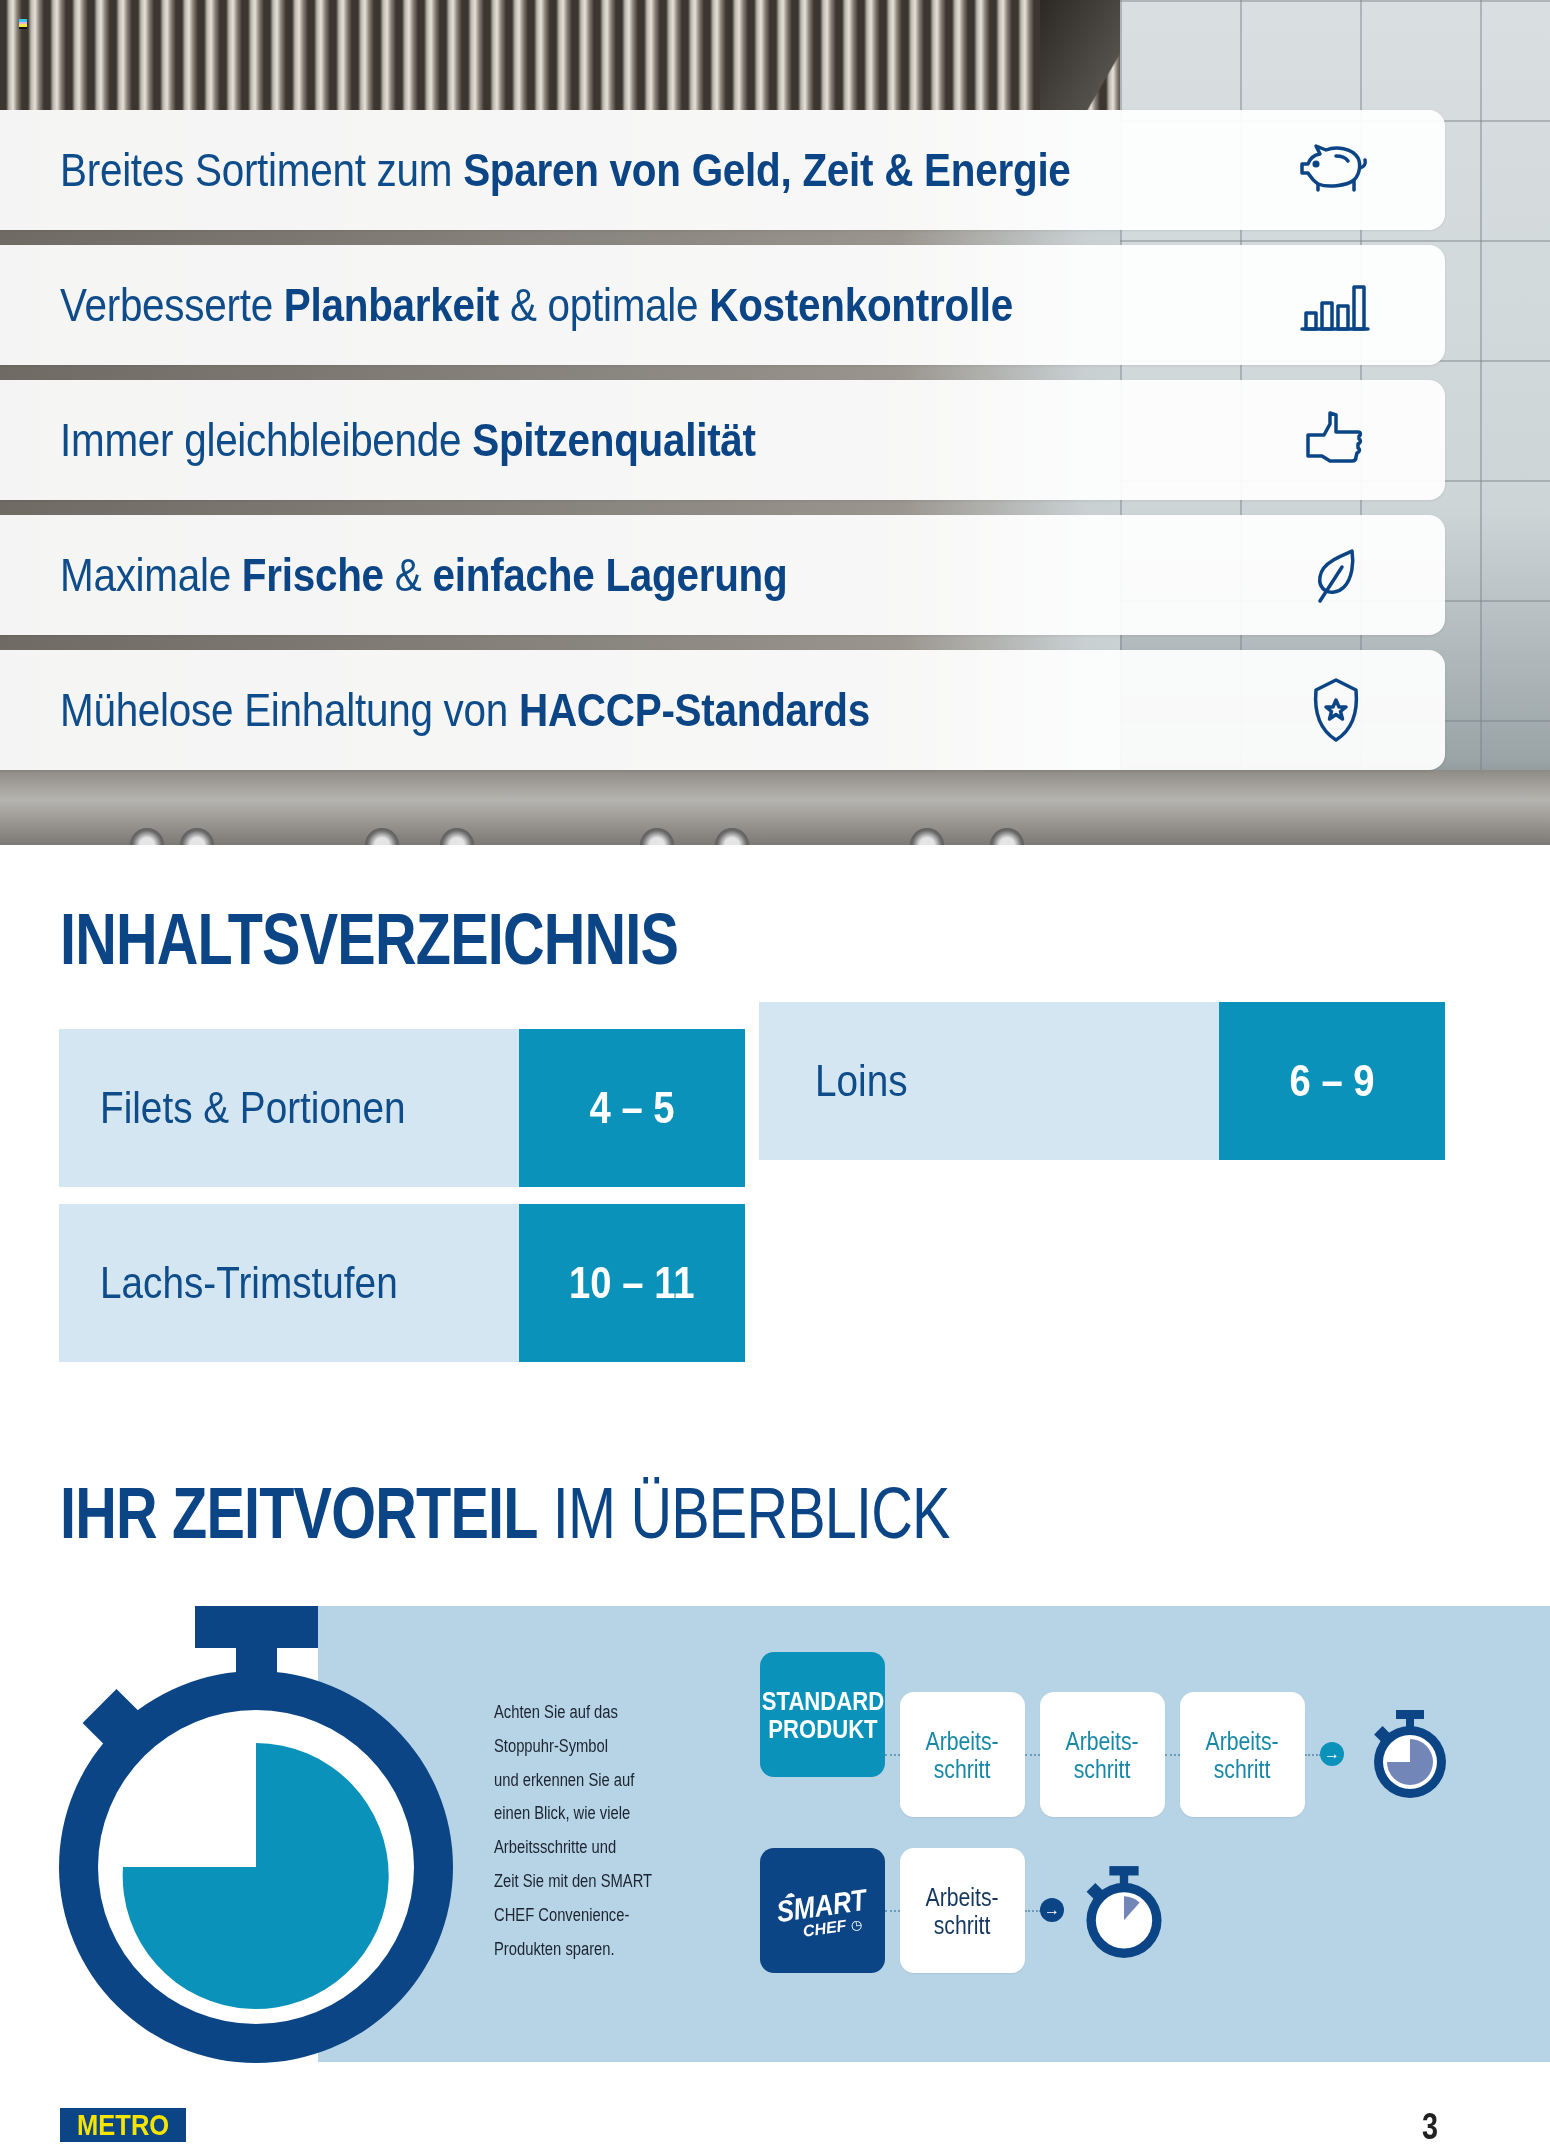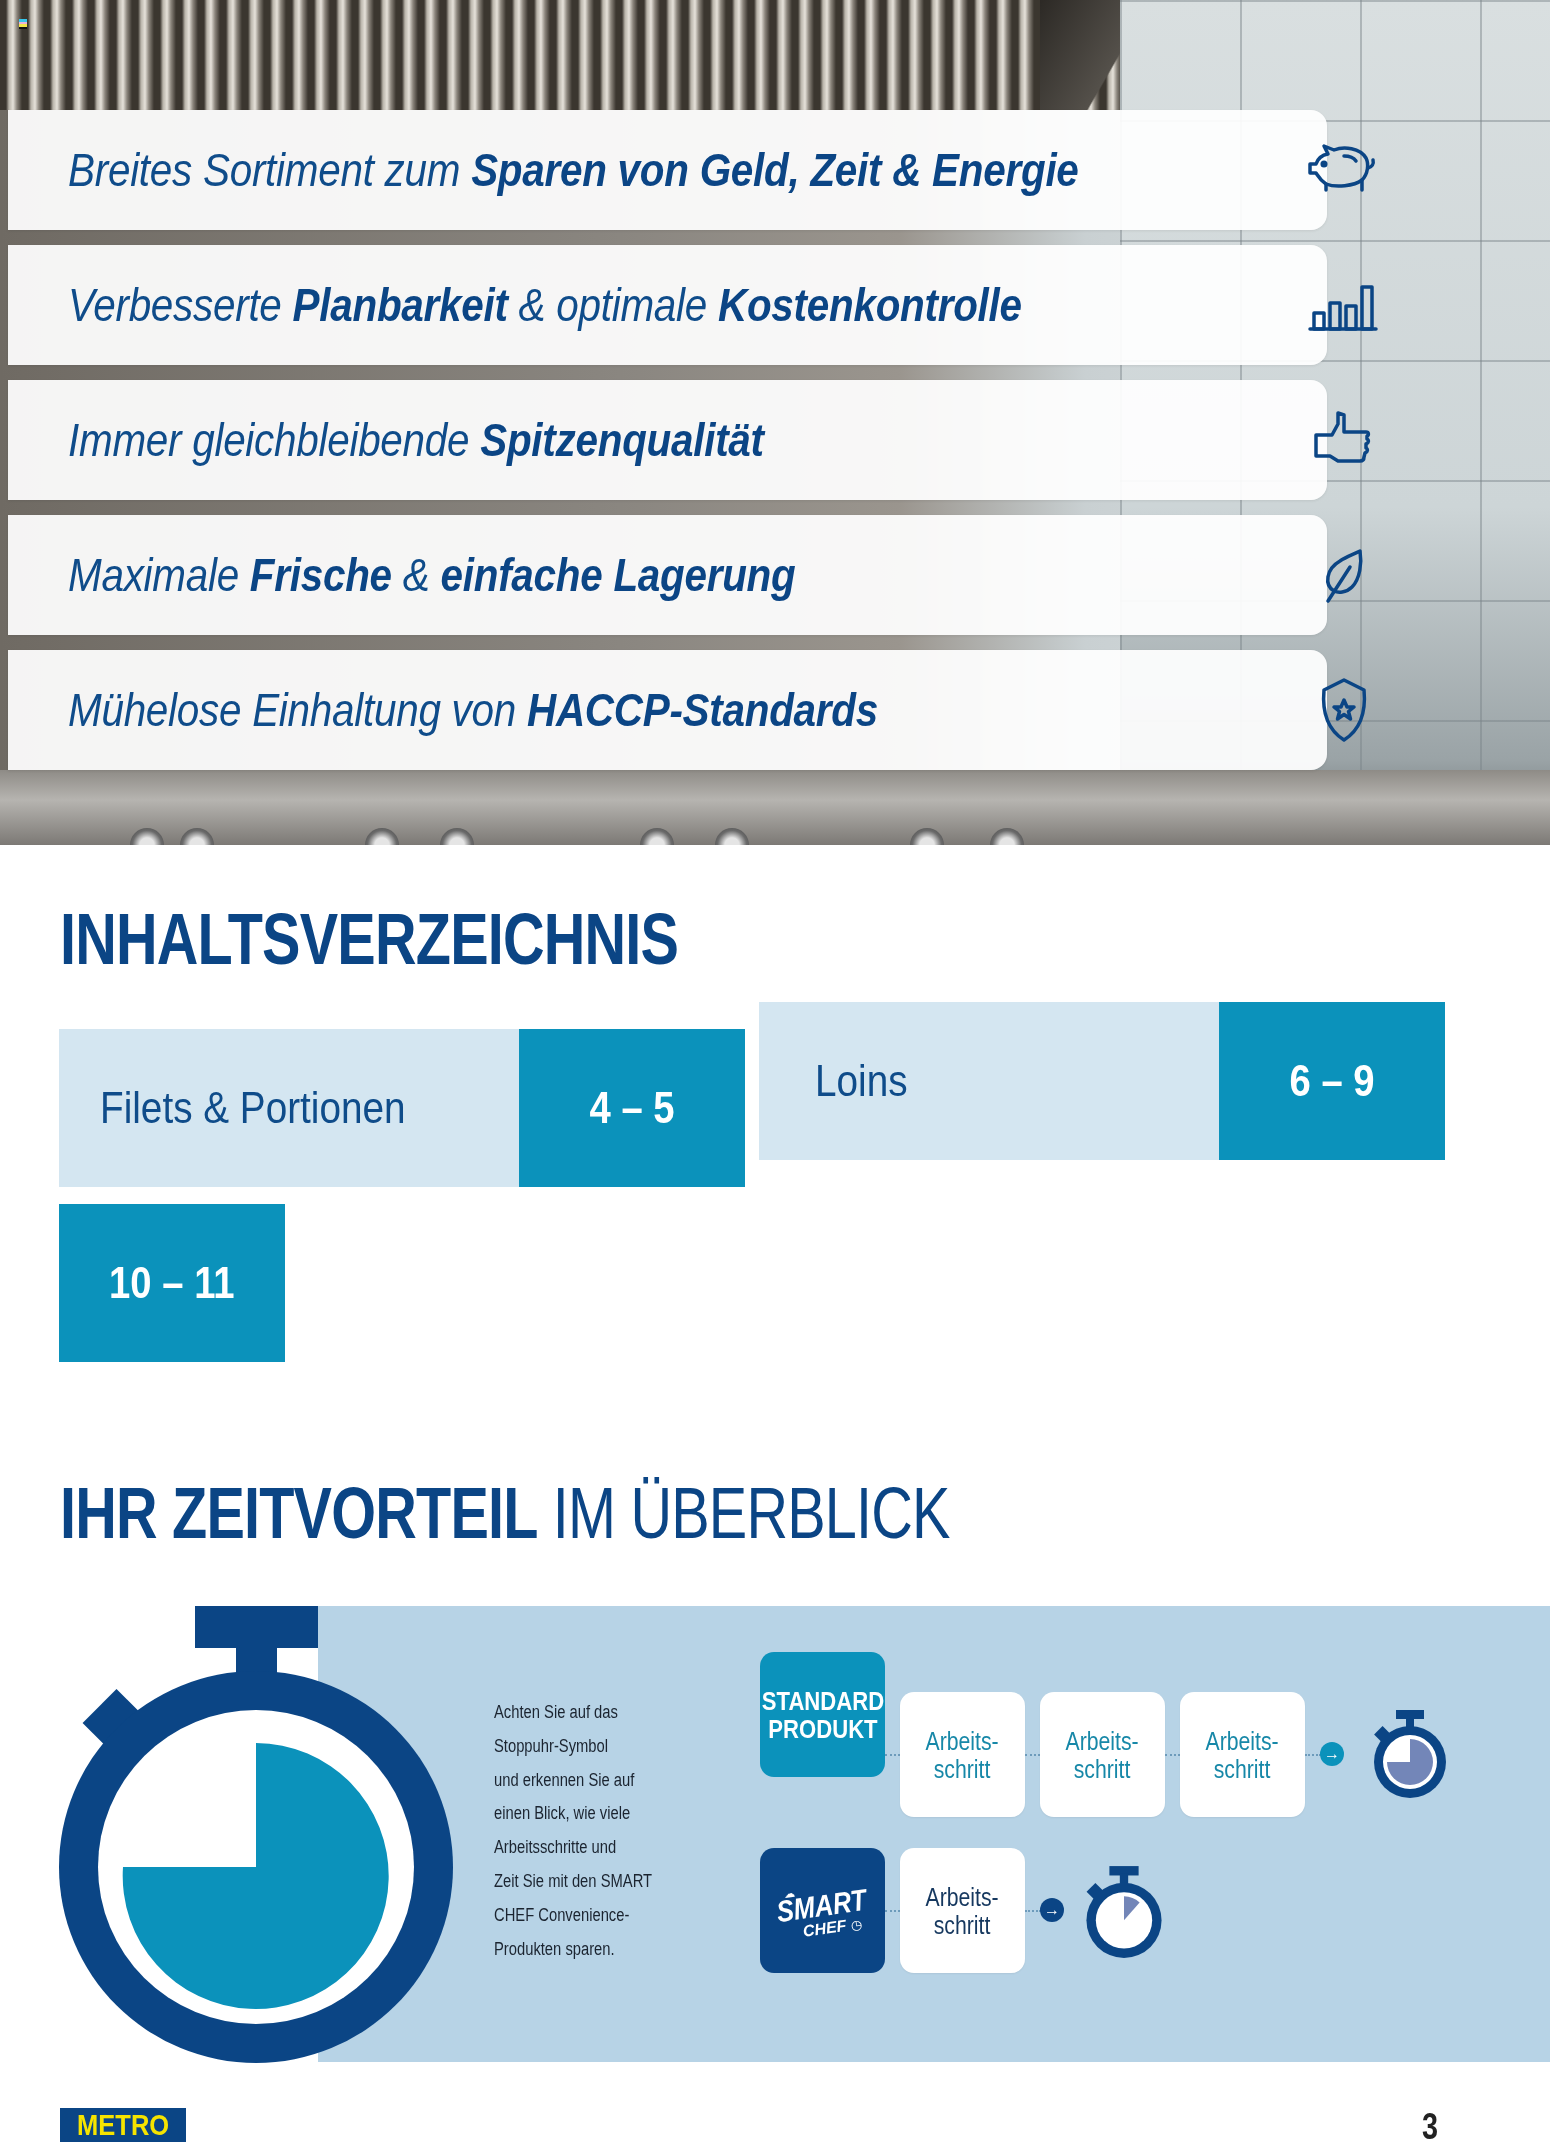--- a/index.html
+++ b/index.html
@@ -14,21 +14,21 @@
     background:repeating-linear-gradient(90deg,#3b362f 0px,#3b362f 6px,#b9b4aa 9px,#e6e2da 13px,#8b857c 17px,#3b362f 22px);}
   .hood-edge{left:1040px;top:0;width:120px;height:110px;background:linear-gradient(120deg,#2c2925 0%,#54504a 60%,rgba(0,0,0,0) 61%);}
   .tiles{left:1120px;top:0;width:430px;height:845px;
     background:
       repeating-linear-gradient(90deg,rgba(120,130,135,.45) 0 2px,transparent 2px 120px),
       repeating-linear-gradient(180deg,rgba(120,130,135,.45) 0 2px,transparent 2px 120px),
       linear-gradient(180deg,#d9dfe0,#cdd5d7 60%,#9aa3a6 90%,#5f6669 100%);}
   .stove{left:0;top:770px;width:1550px;height:75px;background:linear-gradient(180deg,#8e8b86 0%,#b6b4b0 40%,#7c7975 100%);}
   .stove-knob{position:absolute;top:58px;width:34px;height:34px;border-radius:50%;background:radial-gradient(circle,#e5e5e5 0 30%,#6b6b6b 60%,#3e3e3e 100%);}
   .colorbar{left:19px;top:19px;width:8px;height:10px;background:linear-gradient(180deg,#36c6ec 0 33%,#e8b3d8 33% 55%,#f2e64a 55% 78%,#111 78% 100%);}
-  .card{left:8px;width:1319px;height:120px;background:rgba(255,255,255,0.93);border-radius:0 16px 16px 0;box-shadow:0 1px 3px rgba(0,0,0,.08);font-style:italic;}
+  .card{left:0;width:1445px;height:120px;background:rgba(255,255,255,0.93);border-radius:0 16px 16px 0;box-shadow:0 1px 3px rgba(0,0,0,.08);}
   .card-text{position:absolute;left:60px;top:0;height:120px;line-height:120px;font-size:47px;color:#0f4c8a;white-space:nowrap;transform:scaleX(0.86);transform-origin:left center;letter-spacing:-0.3px;}
   .card-text b{font-weight:700;color:#0b4585;}
   .card-icon{position:absolute;left:1296px;top:30px;width:80px;height:60px;}
   
   .h-toc{left:60px;top:898px;font-size:72px;font-weight:700;color:#0b4585;transform:scaleX(0.8);transform-origin:left top;letter-spacing:-1px;white-space:nowrap;}
   .h-zeit{left:60px;top:1472px;font-size:72px;color:#0b4585;transform:scaleX(0.8);transform-origin:left top;letter-spacing:-1px;white-space:nowrap;}
   .h-zeit b{font-weight:700;}
   .h-zeit span.thin{font-weight:400;}
   
   .toc-item{height:158px;display:flex;}
@@ -131,20 +131,23 @@
 </div>
 <div class="abs toc-item" style="left:759px;top:1002px;width:686px">
   <div class="toc-label" style="width:460px;padding-left:56px">
       <span>Loins</span>
     </div>
   <div class="toc-num" style="width:226px">
       <span>6 – 9</span>
     </div>
 </div>
 <div class="abs toc-item" style="left:59px;top:1204px;width:686px">
+  <div class="toc-label" style="width:460px">
+      <span>Lachs-Trimstufen</span>
+    </div>
   <div class="toc-num" style="width:226px">
       <span>10 – 11</span>
     </div>
 </div>
 
 <div class="abs h-zeit"><b>IHR ZEITVORTEIL</b><span class="thin"> IM ÜBERBLICK</span></div>
 
 <div class="abs panel"></div>
 
 <svg class="abs" style="left:55px;top:1600px;width:410px;height:470px" viewBox="0 0 410 470">

